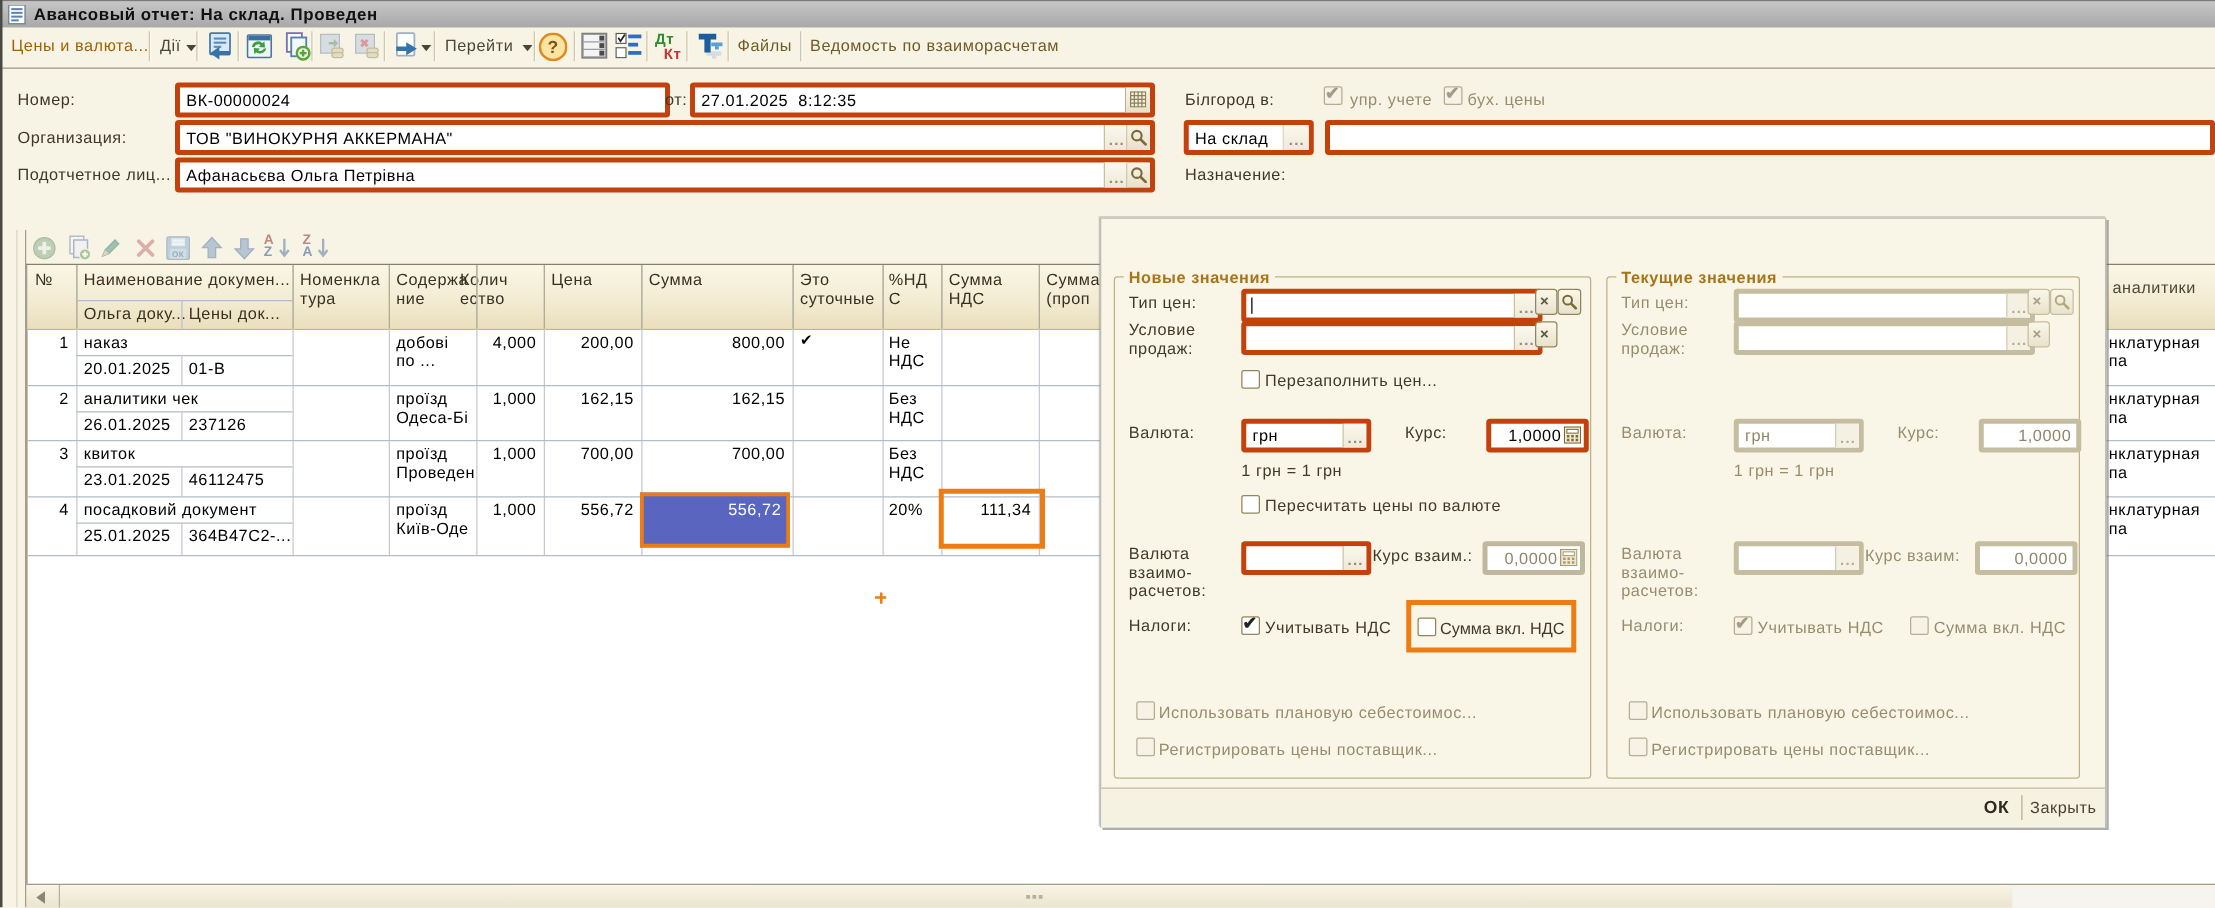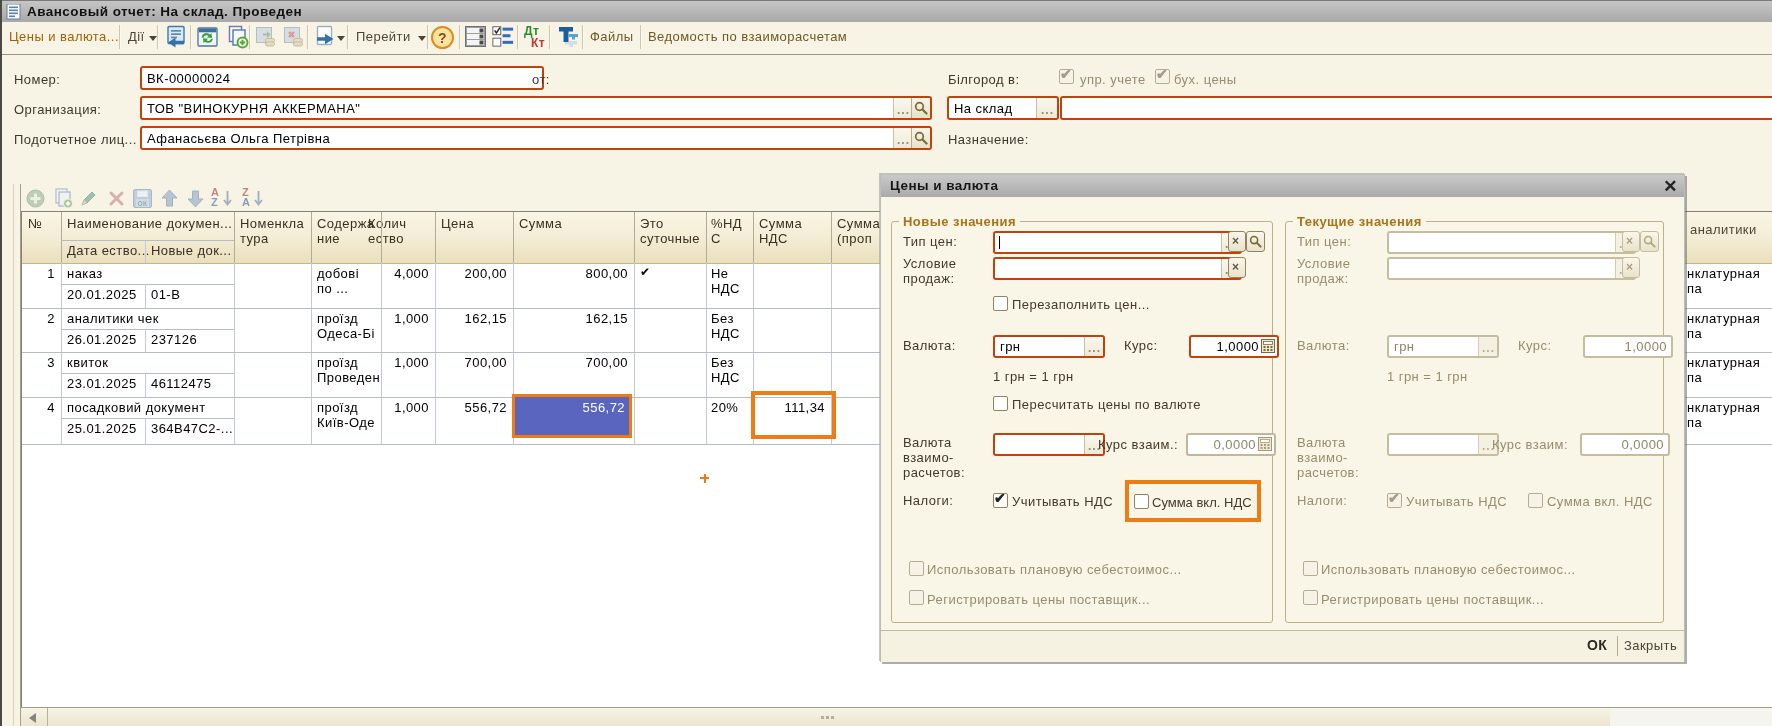--- a/index.html
+++ b/index.html
@@ -1,19 +1,19 @@
 <!DOCTYPE html>
 <html><head><meta charset="utf-8">
 <style>
 html,body{margin:0;padding:0;}
 body{width:1772px;height:726px;overflow:hidden;font-family:"Liberation Sans",sans-serif;background:#f8f4e5;}
 #root{position:relative;width:1772px;height:726px;background:#f8f4e5;font-size:13px;color:#3e382c;letter-spacing:0.45px;}
 .ab{position:absolute;}
 .t{position:absolute;white-space:nowrap;font-size:13px;color:#3e382c;}
-.inp{position:absolute;background:#fff;border:2px solid #c2410c;border-radius:3px;padding-left:12px;}
+.inp{position:absolute;background:#fff;border:4px solid #c2410c;border-radius:3px;}
 .inp .v{position:absolute;left:5px;top:3px;font-size:13px;color:#000;white-space:nowrap;}
 .dots{position:absolute;color:#8f8c7e;font-size:12px;letter-spacing:1px;font-weight:bold;}
 .vline{position:absolute;width:1px;background:#c3cad4;}
 .vlh{position:absolute;width:1px;top:212px;height:51px;background:#b3ac94;}
 .hline{position:absolute;height:1px;background:#b4bcc6;}
 .sep{position:absolute;top:3px;width:1px;height:24px;background:#cdc7ae;box-shadow:1px 0 0 #fbf8ef;}
 .cell{position:absolute;font-size:13px;color:#000;white-space:nowrap;}
 .cb{position:absolute;width:13px;height:13px;background:#fff;border:1px solid #90855c;border-radius:2px;}
 .cb.dis{border-color:#b5ad93;background:#f6f3e6;}
 .chk{position:absolute;font-size:14px;color:#222;font-weight:bold;}
@@ -183,20 +183,29 @@
         <path d="M5.5 1 L5.5 13 M2 10 L5.5 14.5 L9 10" stroke="#8296b2" stroke-width="1.9" fill="none"></path>
       </svg>
 </div>
 
 <div class="ab" id="hdrform" style="left:0;top:55px;width:1772px;height:105px;">
   <div class="t" style="left:14px;top:17px">Номер:</div>
   <div class="inp" style="left:140px;top:11px;width:388px;height:20px">
         <div class="v">ВК-00000024</div>
       </div>
   <div class="t" style="left:532px;top:17px">от:</div>
+  <div class="inp" style="left:552px;top:11px;width:364px;height:20px">
+        <div class="v">27.01.2025&nbsp; 8:12:35</div>
+    <div class="ab" style="right:0;top:0;width:19px;height:20px;border-left:1px solid #b9ae88;background:linear-gradient(#f8f5e8,#e8e1c8);border-radius:0 3px 3px 0">
+      <svg class="ab" style="left:3px;top:3px" width="13" height="13" viewBox="0 0 13 13">
+            <rect x="0.5" y="0.5" width="12" height="12" fill="#f2efe2" stroke="#8c8156"></rect>
+            <path d="M0 3.5 H13 M0 6.5 H13 M0 9.5 H13 M3.5 0 V13 M6.5 0 V13 M9.5 0 V13" stroke="#8c8156" stroke-width="1"></path>
+          </svg>
+    </div>
+  </div>
   <div class="t" style="left:14px;top:47px">Организация:</div>
   <div class="inp" style="left:140px;top:41px;width:776px;height:20px">
         <div class="v">ТОВ "ВИНОКУРНЯ АККЕРМАНА"</div>
     <div class="ab" style="right:18px;top:0;width:18px;height:20px;border-left:1px solid #c9c0a0;background:linear-gradient(#faf8ee,#efe9d6)">
           <div class="dots" style="left:3px;top:5px">...</div>
         </div>
     <div class="ab" style="right:0;top:0;width:18px;height:20px;border-left:1px solid #b9ae88;background:linear-gradient(#f8f5e8,#e8e1c8);border-radius:0 3px 3px 0">
       <svg class="ab" style="left:2px;top:3px" width="14" height="14" viewBox="0 0 14 14">
             <circle cx="5.5" cy="5.5" r="3.8" fill="none" stroke="#7a6a3a" stroke-width="1.7"></circle>
             <path d="M8.5 8.5 L12.5 12.5" stroke="#7a6a3a" stroke-width="2.2" stroke-linecap="round"></path>
@@ -232,22 +241,22 @@
   <div class="inp" style="left:1060px;top:41px;width:704px;height:20px"></div>
   <div class="t" style="left:948px;top:77px">Назначение:</div>
 </div>
 
 
 <div class="ab" id="tablearea" style="left:21px;top:211px;width:1751px;height:496px;background:#fff;border-top:1px solid #857f6d;border-left:1px solid #857f6d;"></div>
 <div class="ab" style="left:22px;top:212px;width:1750px;height:51px;background:linear-gradient(#faf6e6 0%,#f3ecd3 55%,#eadfbc 100%);border-bottom:1px solid #c3b68c;"></div>
 
 <div class="hcell" style="left:28px;top:216px">№</div>
 <div class="hcell" style="left:67px;top:216px;width:164px;overflow:hidden">Наименование докумен...</div>
-<div class="hcell" style="left:67px;top:243px">Дата ество...</div>
-<div class="hcell" style="left:151px;top:243px">Новые док...</div>
+<div class="hcell" style="left:67px;top:243px">Ольга доку...</div>
+<div class="hcell" style="left:151px;top:243px">Цены док...</div>
 <div class="hcell" style="left:240px;top:216px">Номенкла<br>тура</div>
 <div class="hcell" style="left:317px;top:216px">Содержа<br>ние</div>
 <div class="hcell" style="left:368px;top:216px">Колич<br>ество</div>
 <div class="hcell" style="left:441px;top:216px">Цена</div>
 <div class="hcell" style="left:519px;top:216px">Сумма</div>
 <div class="hcell" style="left:640px;top:216px">Это<br>суточные</div>
 <div class="hcell" style="left:711px;top:216px">%НД<br>С</div>
 <div class="hcell" style="left:759px;top:216px">Сумма<br>НДС</div>
 <div class="hcell" style="left:837px;top:216px">Сумма<br>(проп</div>
 <div class="hcell" style="left:1690px;top:222px;color:#4e4636">аналитики</div>
@@ -361,24 +370,20 @@
   <div class="ab" style="left:8px;top:5px;border-top:5px solid transparent;border-bottom:5px solid transparent;border-right:7px solid #8a857a"></div>
   <div class="ab" style="left:1589px;top:0;width:162px;height:19px;background:#f5f4ef;"></div>
   <div class="ab" style="left:800px;top:8px;width:3px;height:3px;background:#b7b095;box-shadow:5px 0 0 #b7b095,10px 0 0 #b7b095"></div>
 </div>
 
 <div class="ab" style="left:0;top:0;width:2px;height:726px;background:#4a4a45"></div>
 <div class="ab" style="left:13px;top:184px;width:1px;height:542px;background:#d9d3bd"></div>
 <div class="ab" style="left:20px;top:184px;width:1px;height:542px;background:#a59f89"></div>
 
 <div class="ab" id="dialog" style="left:880px;top:174px;width:803px;height:486px;background:#faf6e7;border:1px solid #bdbdb8;box-shadow:2px 2px 0 rgba(105,105,100,.55), -1px -1px 0 rgba(148,148,144,.5);">
-  <div class="ab" style="left:0;top:0;width:803px;height:22px;background:linear-gradient(#c9c9c9,#aaaaaa);">
-    <div class="t" style="left:9px;top:3px;font-weight:bold;color:#161616;font-size:13.5px">Цены и валюта</div>
-    <div class="ab" style="right:6px;top:1px;font-size:17px;font-weight:bold;color:#222;font-family:'Liberation Sans'">✕</div>
-  </div>
 
   <fieldset class="ab" style="left:10px;top:46px;width:380px;height:400px;border:1px solid #bcb188;border-radius:3px;margin:0;padding:0"></fieldset>
   <div class="ab" style="left:18px;top:39px;background:#faf6e7;padding:0 4px;font-weight:bold;color:#a8741a;font-size:13px;white-space:nowrap">Новые значения</div>
   <fieldset class="ab" style="left:404px;top:46px;width:377px;height:400px;border:1px solid #bcb188;border-radius:3px;margin:0;padding:0"></fieldset>
   <div class="ab" style="left:412px;top:39px;background:#faf6e7;padding:0 4px;font-weight:bold;color:#a8741a;font-size:13px;white-space:nowrap">Текущие значения</div>
 
   <div class="dlbl" style="left:22px;top:59px">Тип цен:</div>
   <div class="inp" style="left:112px;top:56px;width:233px;height:19px">
     <div class="ab" style="left:4px;top:3px;width:1px;height:13px;background:#000"></div>
     <div class="ab" style="right:0;top:0;width:18px;height:19px;border-left:1px solid #c9c0a0;background:linear-gradient(#faf8ee,#efe9d6)">

